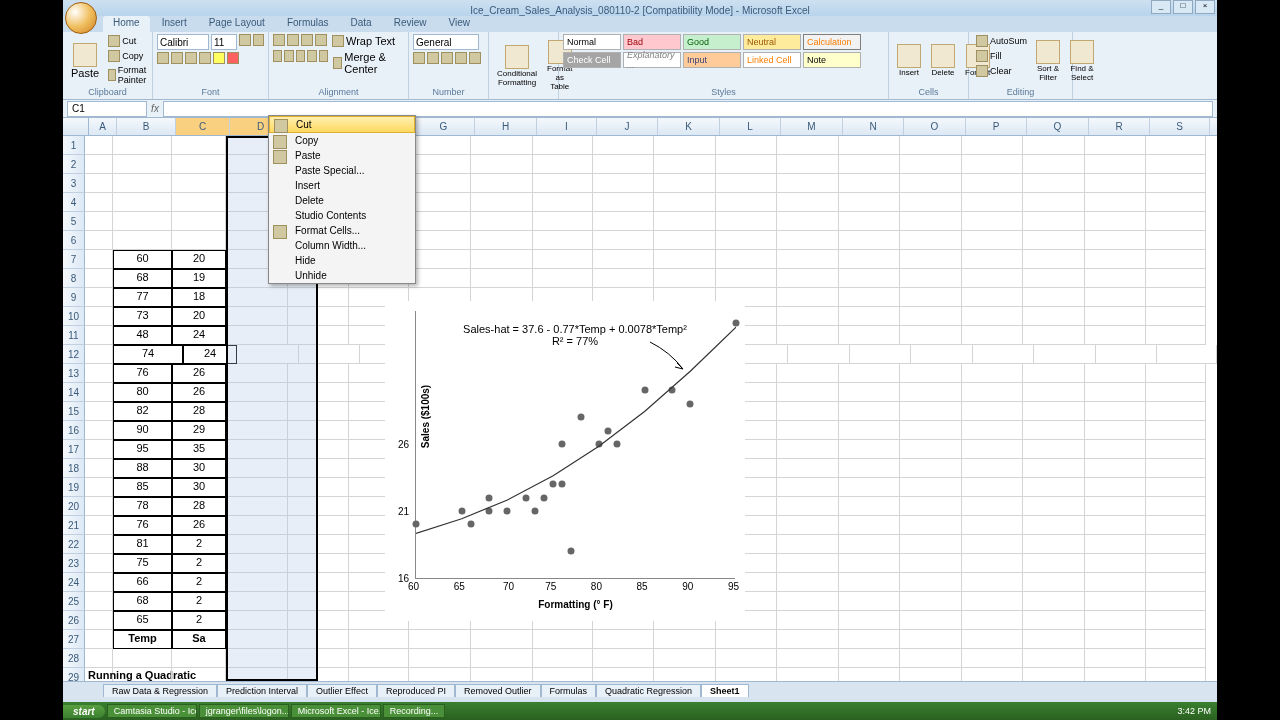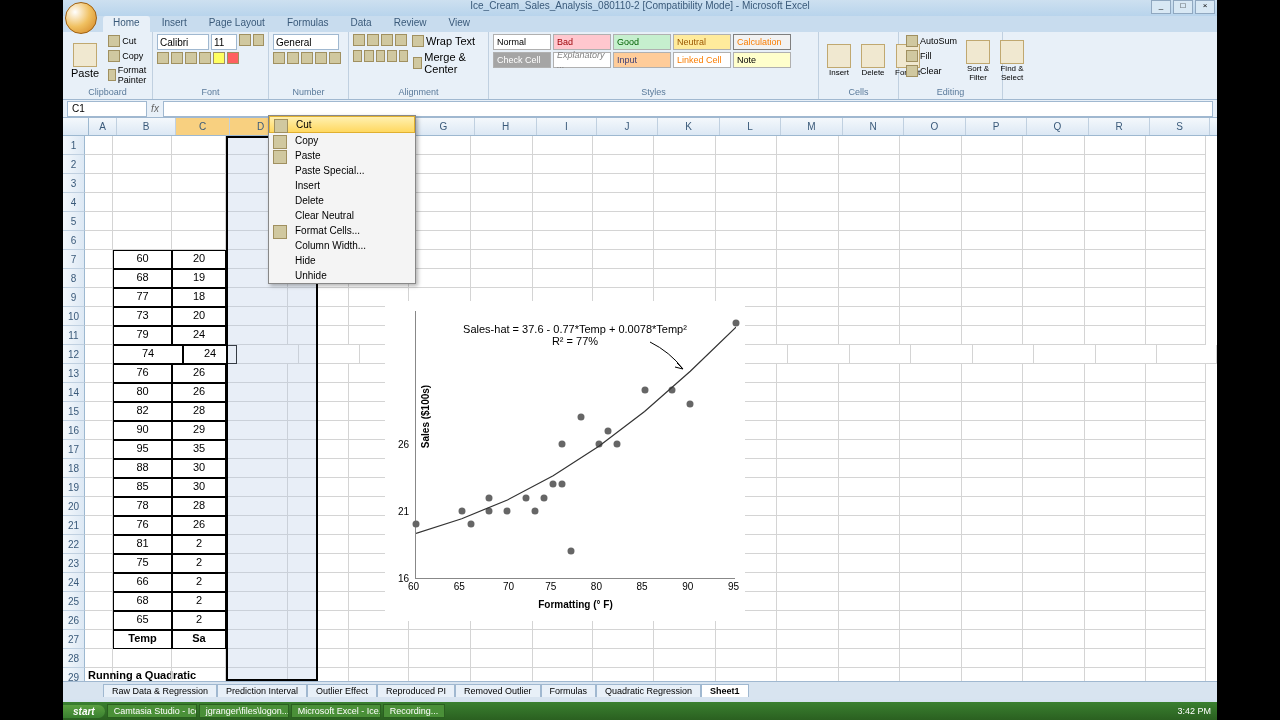--- a/index.html
+++ b/index.html
@@ -1,18 +1,18 @@
 <!DOCTYPE html>
 <html><head>
 <meta charset="utf-8">
 <style>
 * { margin: 0; padding: 0; box-sizing: border-box; }
 body { font-family: 'Segoe UI', Tahoma, sans-serif; font-size: 11px; background: #000; width: 1280px; height: 720px; overflow: hidden; position: relative; }
 .app-window { position: absolute; left: 63px; top: 0; width: 1154px; height: 702px; background: #d4e4f4; }
-.title-bar { height: 16px; background: linear-gradient(#cde0f0,#b8d4ec); display: flex; align-items: flex-start; justify-content: center; position: relative; }
+.title-bar { height: 16px; background: linear-gradient(#cde0f0,#b8d4ec); display: flex; align-items: flex-end; justify-content: center; position: relative; }
 .title-bar-text { font-size: 10px; color: #3a5a7a; }
 .office-button { position: absolute; left: 2px; top: 2px; width: 32px; height: 32px; background: radial-gradient(circle at 30% 30%, #fff, #f0c060, #d08020); border-radius: 50%; z-index: 10; border: 1px solid #a06010; }
 .qat { position: absolute; left: 40px; top: 2px; display: flex; gap: 4px; }
 .qat-btn { width: 14px; height: 14px; background: #e8f0f8; border: 1px solid #a0b8d0; border-radius: 2px; }
 .win-controls { position: absolute; right: 2px; top: 0; display: flex; gap: 2px; }
 .win-btn { width: 20px; height: 14px; background: #d8e8f4; border: 1px solid #90a8c0; font-size: 8px; text-align: center; }
 .ribbon-tabs { height: 16px; display: flex; padding-left: 40px; gap: 2px; background: #c8dcee; }
 .ribbon-tab { padding: 1px 10px; font-size: 10px; color: #3a5a7a; cursor: pointer; }
 .ribbon-tab.active { background: #e8f0f8; border-radius: 3px 3px 0 0; }
 .ribbon { height: 68px; background: #e8f0f8; border-bottom: 1px solid #a0b8d0; display: flex; }
@@ -144,33 +144,20 @@
           <span class="rg-ico"></span>
           <span class="rg-ico"></span>
           <span class="rg-ico"></span>
           <span class="rg-ico"></span>
           <span class="rg-ico" style="background:#ffff60"></span>
           <span class="rg-ico" style="background:#ff6060"></span>
         </div>
       </div>
       <div class="ribbon-group-label">Font</div>
     </div>
-    <div class="ribbon-group" style="width:80px">
-      <div class="rg-content" style="flex-direction:column;gap:2px">
-        <input class="num-fmt" value="General" style="">
-        <div style="display:flex;gap:2px">
-          <span class="rg-ico"></span>
-          <span class="rg-ico"></span>
-          <span class="rg-ico"></span>
-          <span class="rg-ico"></span>
-          <span class="rg-ico"></span>
-        </div>
-      </div>
-      <div class="ribbon-group-label">Number</div>
-    </div>
     <div class="ribbon-group" style="width:140px">
       <div class="rg-content" style="flex-direction:column;gap:2px">
         <div style="display:flex;gap:2px">
           <span class="rg-ico"></span>
           <span class="rg-ico"></span>
           <span class="rg-ico"></span>
           <span class="rg-ico"></span>
           <div class="rg-btn">
               <span class="rg-ico"></span>
               <span>Wrap Text</span>
@@ -182,20 +169,45 @@
           <span class="rg-ico"></span>
           <span class="rg-ico"></span>
           <span class="rg-ico"></span>
           <div class="rg-btn">
               <span class="rg-ico"></span>
               <span>Merge &amp; Center</span>
             </div>
         </div>
       </div>
       <div class="ribbon-group-label">Alignment</div>
+    </div>
+    <div class="ribbon-group" style="width:80px">
+      <div class="rg-content" style="flex-direction:column;gap:2px">
+        <input class="num-fmt" value="General" style="">
+        <div style="display:flex;gap:2px">
+          <span class="rg-ico"></span>
+          <span class="rg-ico"></span>
+          <span class="rg-ico"></span>
+          <span class="rg-ico"></span>
+          <span class="rg-ico"></span>
+        </div>
+      </div>
+      <div class="ribbon-group-label">Number</div>
+    </div>
+    <div class="ribbon-group" style="width:70px">
+      <div class="rg-content">
+        <div class="rg-big">
+            <div class="rg-big-icon"></div>
+            <span style="font-size:8px;text-align:center">Conditional Formatting</span>
+          </div>
+        <div class="rg-big">
+            <div class="rg-big-icon"></div>
+            <span style="font-size:8px;text-align:center">Format as Table</span>
+          </div>
+      </div>
     </div>
     <div class="ribbon-group" style="width:330px">
       <div class="rg-content" style="flex-wrap:wrap;align-content:flex-start" id="style-cells">
           <div class="style-cell style-Normal">Normal</div>
           <div class="style-cell style-Bad">Bad</div>
           <div class="style-cell style-Good">Good</div>
           <div class="style-cell style-Neutral">Neutral</div>
           <div class="style-cell style-Calculation">Calculation</div>
           <div class="style-cell style-Check">Check Cell</div>
           <div class="style-cell style-Explanatory">Explanatory ...</div>
@@ -518,21 +530,21 @@
             <div class="cell" style="width: 62px;"></div>
             <div class="cell" style="width: 61px;"></div>
             <div class="cell" style="width: 62px;"></div>
             <div class="cell" style="width: 61px;"></div>
             <div class="cell" style="width: 62px;"></div>
             <div class="cell" style="width: 61px;"></div>
             <div class="cell" style="width: 60px;"></div>
           </div>
           <div class="cell-row">
             <div class="cell" style="width: 28px;"></div>
-            <div class="cell bordered" style="width: 59px;">79</div>
+            <div class="cell bordered" style="width: 59px;">48</div>
             <div class="cell bordered" style="width: 54px;">24</div>
             <div class="cell" style="width: 62px;"></div>
             <div class="cell" style="width: 61px;"></div>
             <div class="cell" style="width: 60px;"></div>
             <div class="cell" style="width: 62px;"></div>
             <div class="cell" style="width: 62px;"></div>
             <div class="cell" style="width: 60px;"></div>
             <div class="cell" style="width: 61px;"></div>
             <div class="cell" style="width: 62px;"></div>
             <div class="cell" style="width: 61px;"></div>
@@ -977,21 +989,21 @@
     </div>
   </div>
 
   <div class="context-menu" id="context-menu">
       <div class="cm-item hl"><span class="cm-icon rg-ico"></span><span>Cut</span></div>
       <div class="cm-item"><span class="cm-icon rg-ico"></span><span>Copy</span></div>
       <div class="cm-item"><span class="cm-icon rg-ico"></span><span>Paste</span></div>
       <div class="cm-item"><span>Paste Special...</span></div>
       <div class="cm-item"><span>Insert</span></div>
       <div class="cm-item"><span>Delete</span></div>
-      <div class="cm-item"><span>Clear Neutral</span></div>
+      <div class="cm-item"><span>Studio Contents</span></div>
       <div class="cm-item"><span class="cm-icon rg-ico"></span><span>Format Cells...</span></div>
       <div class="cm-item"><span>Column Width...</span></div>
       <div class="cm-item"><span>Hide</span></div>
       <div class="cm-item"><span>Unhide</span></div>
     </div>
 
   <div class="sheet-tabs" id="sheet-tabs">
       <div class="sheet-tab">Raw Data &amp; Regression</div>
       <div class="sheet-tab">Prediction Interval</div>
       <div class="sheet-tab">Outlier Effect</div>

